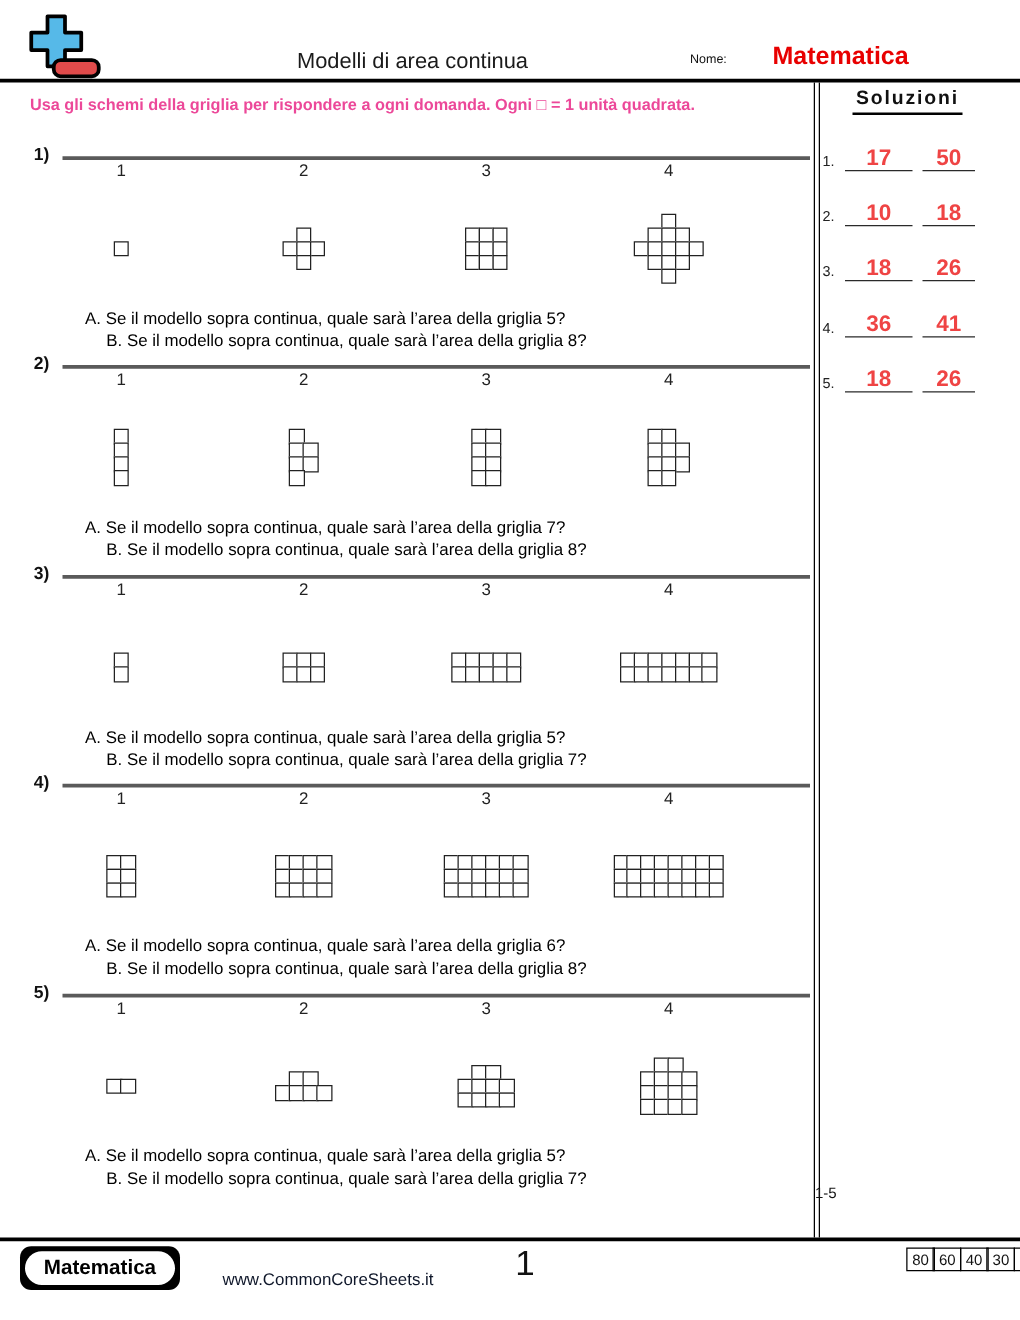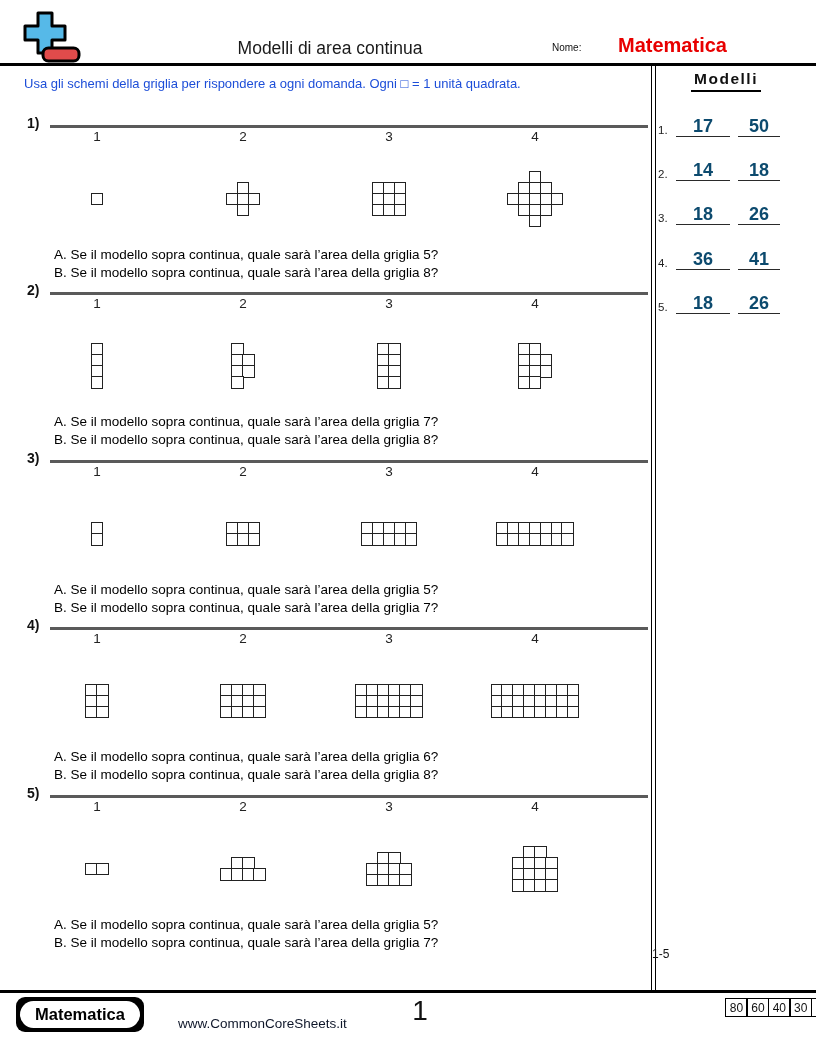--- a/index.html
+++ b/index.html
@@ -10,52 +10,52 @@
   }
   .abs { position:absolute; }
 
   
   .page-title { left:180px; top:38px; width:300px; text-align:center; font-size:17.5px; color:#1a1a1a; }
   .name-label { left:552px; top:42px; font-size:10px; }
   .name-value { left:618px; top:34px; font-size:20px; font-weight:bold; color:#e80000; }
   .header-rule { left:0; top:63px; width:816px; height:3px; background:#000; }
 
   
-  .instructions { left:24px; top:76px; width:624px; font-size:13px; font-weight:normal; color:#1d4ed8; }
+  .instructions { left:24px; top:76px; width:624px; font-size:13px; font-weight:bold; color:#ec4899; }
 
   
   .separator { left:651px; top:66px; height:924px; width:3px;
     border-left:1.8px solid #000; border-right:1.8px solid #000; }
 
   
   .answers-title-wrap { left:656px; top:70px; width:140px; text-align:center; }
   .answers-title { display:inline-block; font-size:15.5px; font-weight:bold; letter-spacing:1.5px;
     border-bottom:2px solid #000; padding:0 3px 2px 3px; }
   .answer-row { left:658px; width:138px; height:26px; display:flex; align-items:flex-end; }
   .answer-num { font-size:11.5px; width:16px; margin-right:2px; padding-bottom:1px; color:#222; }
   .answer-blank { border-bottom:1.6px solid #2a2a2a; text-align:center;
-    font-weight:bold; font-size:18px; color:#0c4a6e; line-height:20px; }
+    font-weight:bold; font-size:18px; color:#ef4444; line-height:20px; }
   .answer-blank.a { width:54px; margin-right:8px; }
   .answer-blank.b { width:42px; }
 
   
   .problem { left:0; width:650px; height:167px; }
   .problem-number { position:absolute; left:27px; top:-3px; font-size:14px; font-weight:bold; }
   .number-line { position:absolute; left:50px; top:7px; width:598px; height:2.5px; background:#5a5a5a; }
   .axis-labels { position:absolute; left:24px; top:11px; width:584px; display:flex; }
   .axis-labels span { flex:0 0 146px; text-align:center; font-size:13.5px; color:#222; }
   .grid-zone { position:absolute; left:24px; top:34px; width:584px; height:94px; display:flex; }
   .grid-cellcol { flex:0 0 146px; display:flex; align-items:center; justify-content:center; }
   .grid-row { display:flex; }
   .cell { box-sizing:border-box; width:12.5px; height:12.5px; border:1.6px solid #222;
     margin:-0.8px; background:#fff; }
   .cell.empty { visibility:hidden; }
   .question { position:absolute; left:54px; font-size:13.5px; line-height:17.5px; color:#000; }
-  .question.qa { top:128px; }
-  .question.qb { top:145.5px; }
+  .question.qa { top:128px;margin-left:14px; }
+  .question.qb { top:145.5px;margin-left:31px; }
 
   
   .footer-rule { left:0; top:990px; width:816px; height:3px; background:#000; }
   .brand-badge { left:16px; top:997px; background:#000; border-radius:9px; padding:4px; }
   .brand-badge-inner { background:#fff; border-radius:16px; padding:4px 15px;
     font-size:16.5px; font-weight:bold; color:#000; white-space:nowrap; }
   .website { left:178px; top:1016px; font-size:13.5px; color:#0f172a; }
   .page-number { left:370px; top:995px; width:100px; text-align:center; font-size:28px; font-weight:400; }
   .score-label { left:652px; top:947px; font-size:12px; }
   .score-table { left:725px; top:998px; display:flex; }
@@ -75,31 +75,31 @@
   <div class="abs page-title">Modelli di area continua</div>
   <div class="abs name-label">Nome:</div>
   <div class="abs name-value">Matematica</div>
   <div class="abs header-rule"></div>
 
   <div class="abs instructions">Usa gli schemi della griglia per rispondere a ogni domanda. Ogni □ = 1 unità quadrata.</div>
 
   <div class="abs separator"></div>
 
   <div class="abs answers-title-wrap">
-    <span class="answers-title">Modelli</span>
+    <span class="answers-title">Soluzioni</span>
   </div>
 
   <div class="abs answer-row" style="top:111px">
     <span class="answer-num">1.</span>
     <span class="answer-blank a"><span>17</span></span>
     <span class="answer-blank b"><span>50</span></span>
   </div>
   <div class="abs answer-row" style="top:155px">
     <span class="answer-num">2.</span>
-    <span class="answer-blank a"><span>14</span></span>
+    <span class="answer-blank a"><span>10</span></span>
     <span class="answer-blank b"><span>18</span></span>
   </div>
   <div class="abs answer-row" style="top:199px">
     <span class="answer-num">3.</span>
     <span class="answer-blank a"><span>18</span></span>
     <span class="answer-blank b"><span>26</span></span>
   </div>
   <div class="abs answer-row" style="top:244px">
     <span class="answer-num">4.</span>
     <span class="answer-blank a"><span>36</span></span>

